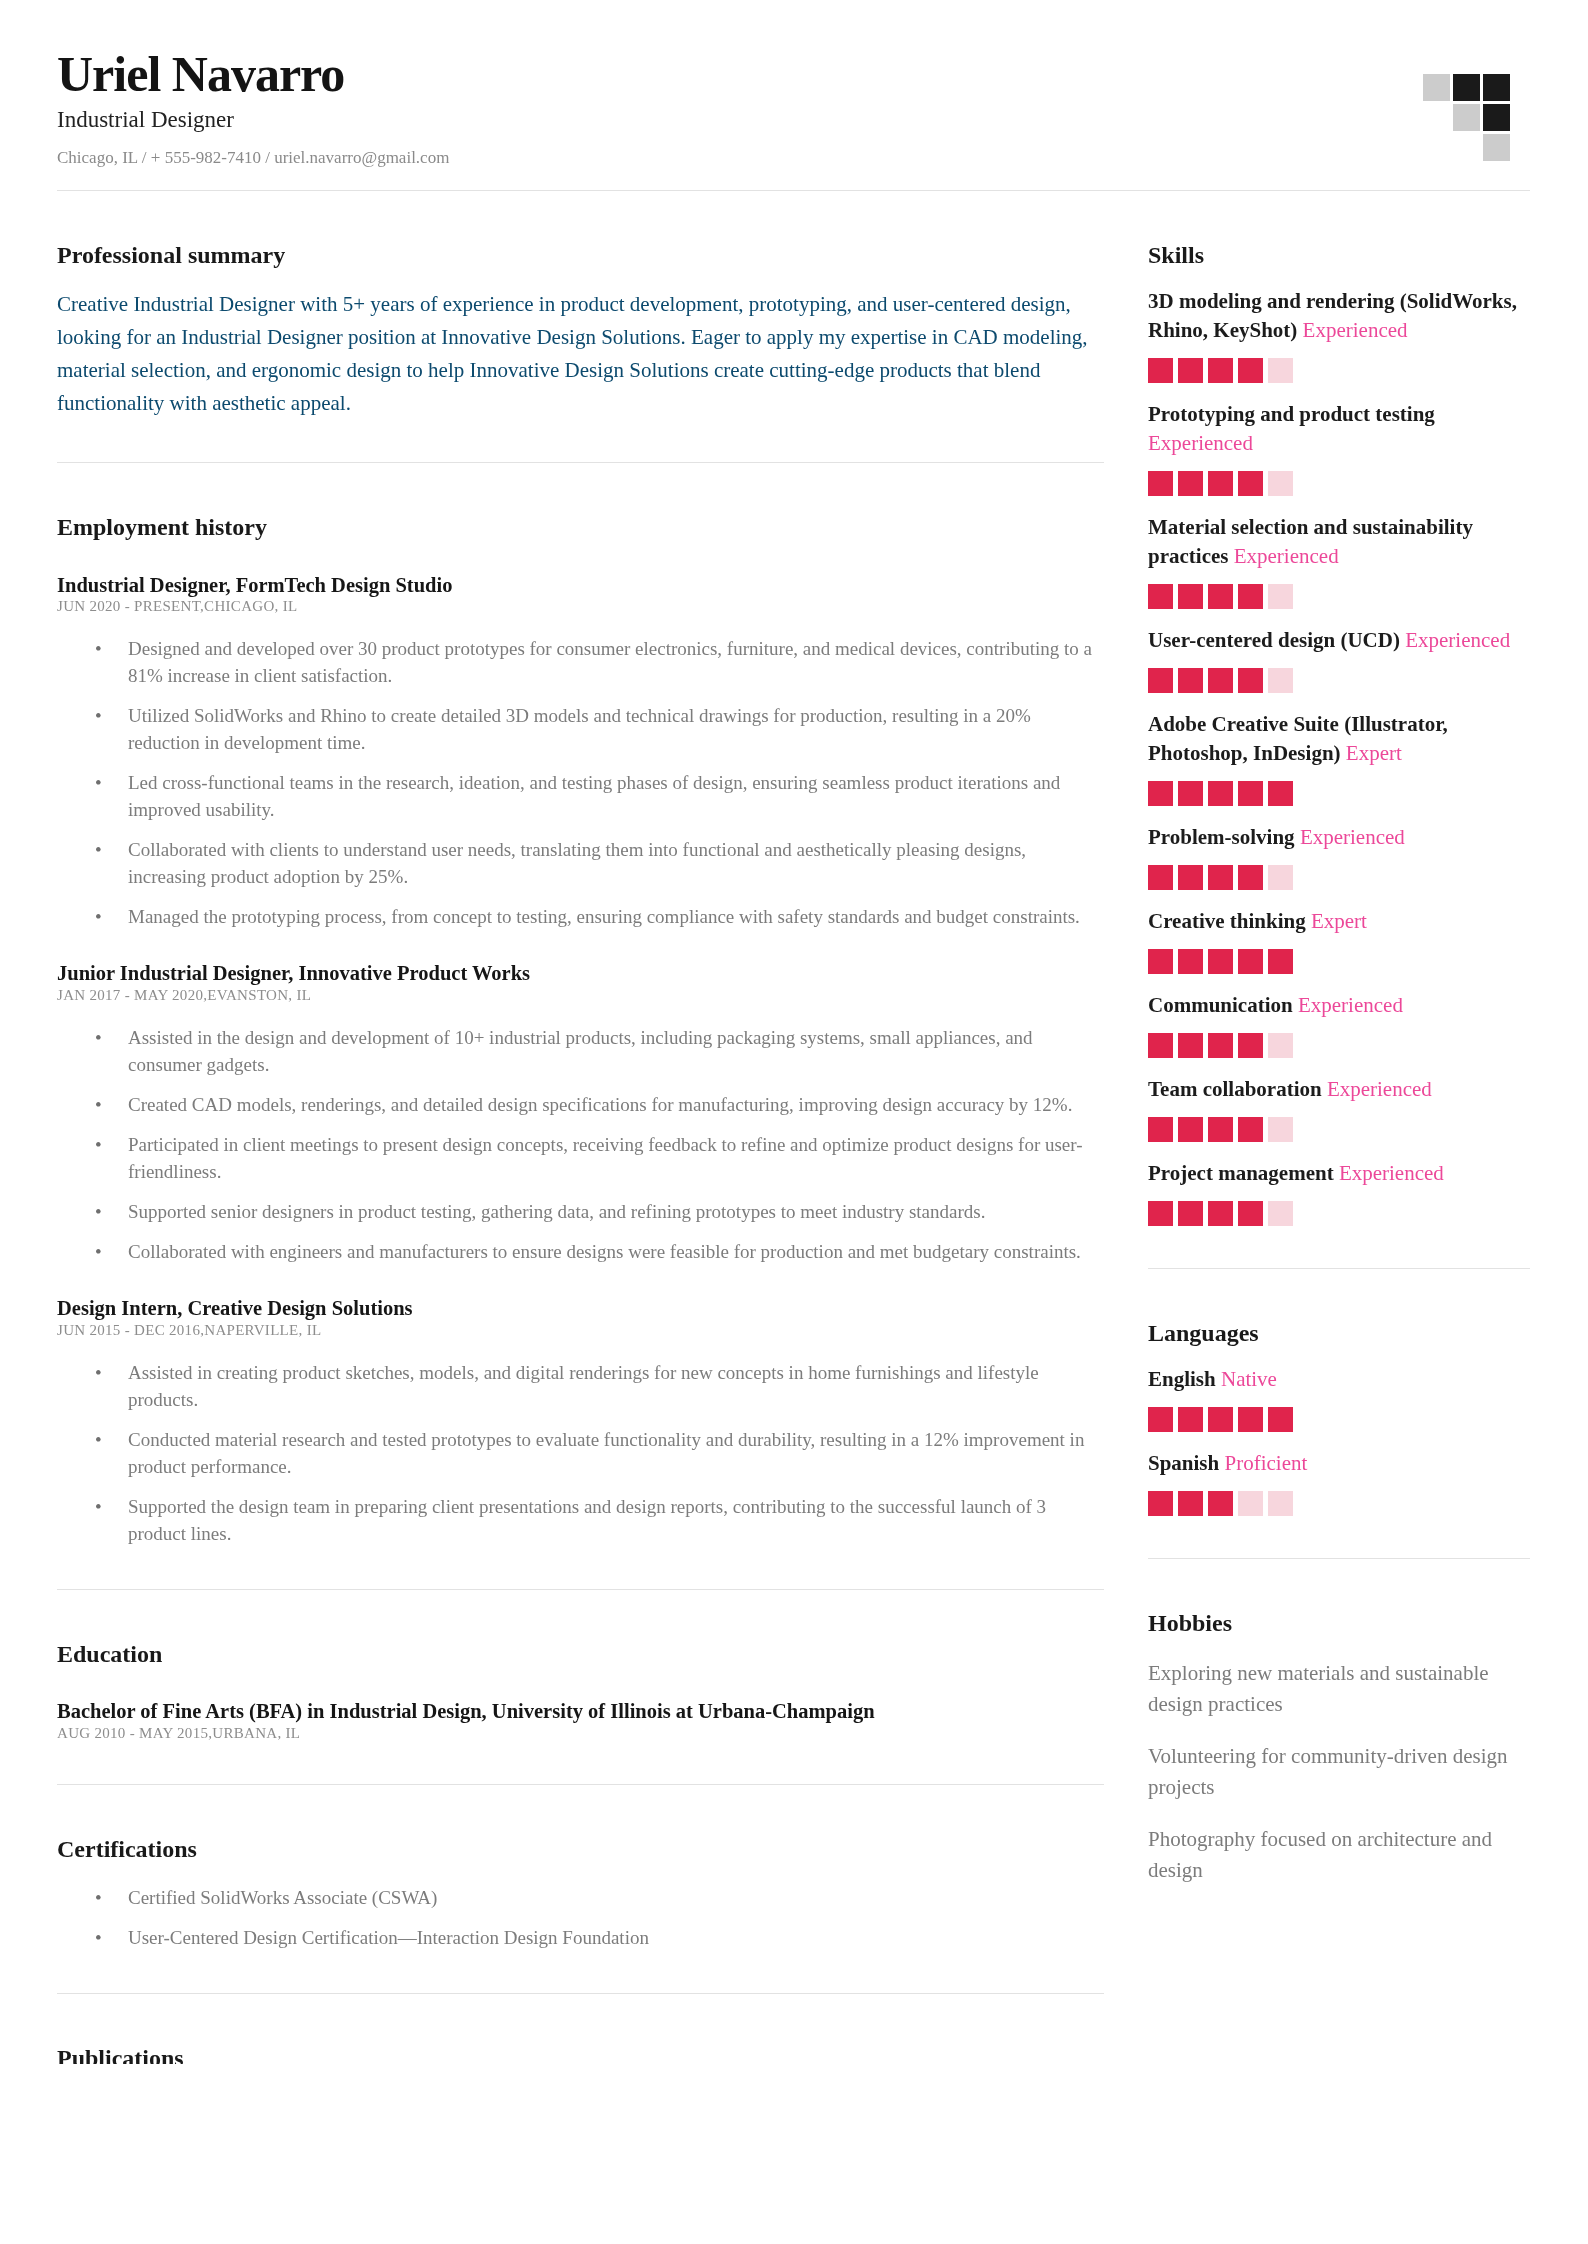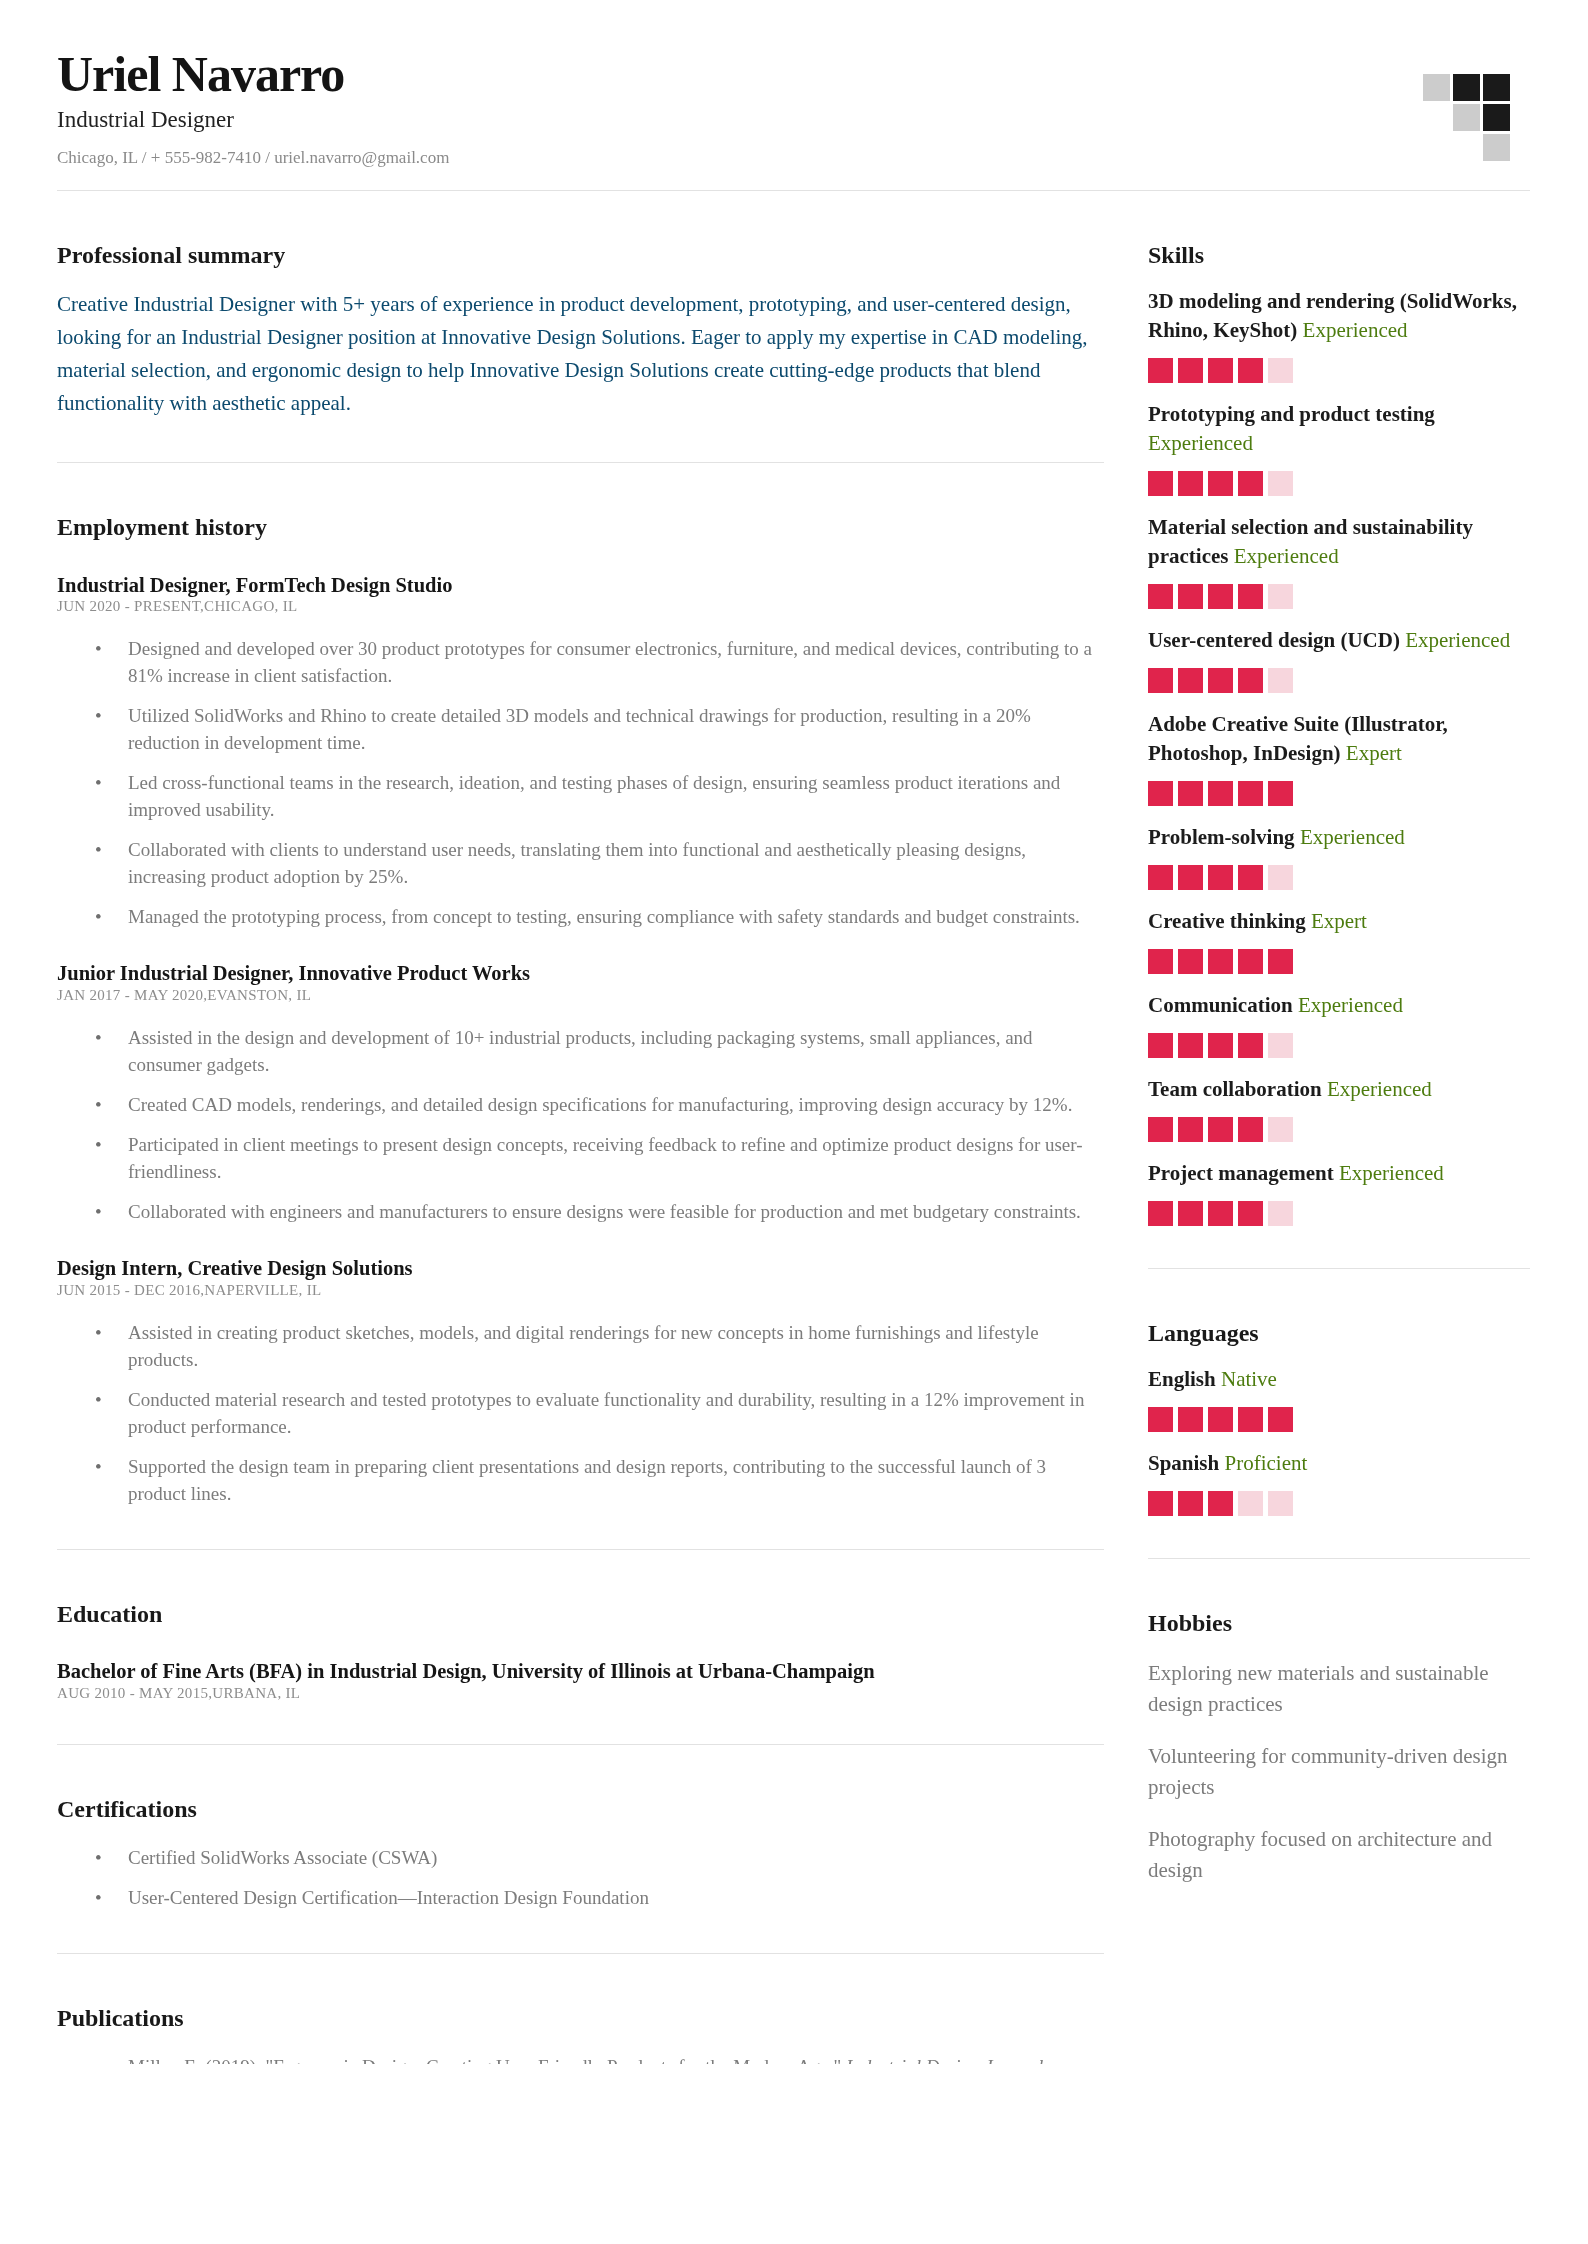--- a/index.html
+++ b/index.html
@@ -40,21 +40,21 @@
   .job-dates { font-size: 15px; color: #8d8d8d; letter-spacing: 0.3px; }
   ul.bullets { list-style: none; margin: 20px 0 0 0; padding: 0; }
   .bullet-item { position: relative; padding-left: 71px; font-size: 19px; line-height: 27px; color: #7c7c7c; margin-bottom: 13px; }
   .bullet-item::before { content: "\2022"; position: absolute; left: 38px; top: 0; color: #6f6f6f; }
   .pub-italic { font-style: italic; }
 
   
   .skill { margin-top: 17px; }
   .skill-text { font-size: 21px; line-height: 29px; }
   .skill-name { font-weight: 700; color: #1c1c1c; }
-  .skill-level { font-weight: 400; color: #4d7c0f; }
+  .skill-level { font-weight: 400; color: #ec4899; }
   .bar { display: flex; gap: 5px; margin-top: 13px; }
   .sq { width: 25px; height: 25px; }
   .hobby { font-size: 21px; line-height: 31px; color: #7c7c7c; margin: 21px 0 0 0; }
 </style>
 </head>
 <body>
 
 <div class="page">
 
   <header class="hdr">
@@ -102,20 +102,21 @@
               </ul>
   </div>
 
   <div class="job">
     <h3 class="job-title">Junior Industrial Designer, Innovative Product Works</h3>
     <div class="job-dates">JAN 2017 - MAY 2020,EVANSTON, IL</div>
     <ul class="bullets">
                 <li class="bullet-item">Assisted in the design and development of 10+ industrial products, including packaging systems, small appliances, and consumer gadgets.</li>
                 <li class="bullet-item">Created CAD models, renderings, and detailed design specifications for manufacturing, improving design accuracy by 12%.</li>
                 <li class="bullet-item">Participated in client meetings to present design concepts, receiving feedback to refine and optimize product designs for user-friendliness.</li>
+                <li class="bullet-item">Supported senior designers in product testing, gathering data, and refining prototypes to meet industry standards.</li>
                 <li class="bullet-item">Collaborated with engineers and manufacturers to ensure designs were feasible for production and met budgetary constraints.</li>
               </ul>
   </div>
 
   <div class="job">
     <h3 class="job-title">Design Intern, Creative Design Solutions</h3>
     <div class="job-dates">JUN 2015 - DEC 2016,NAPERVILLE, IL</div>
     <ul class="bullets">
                 <li class="bullet-item">Assisted in creating product sketches, models, and digital renderings for new concepts in home furnishings and lifestyle products.</li>
                 <li class="bullet-item">Conducted material research and tested prototypes to evaluate functionality and durability, resulting in a 12% improvement in product performance.</li>

